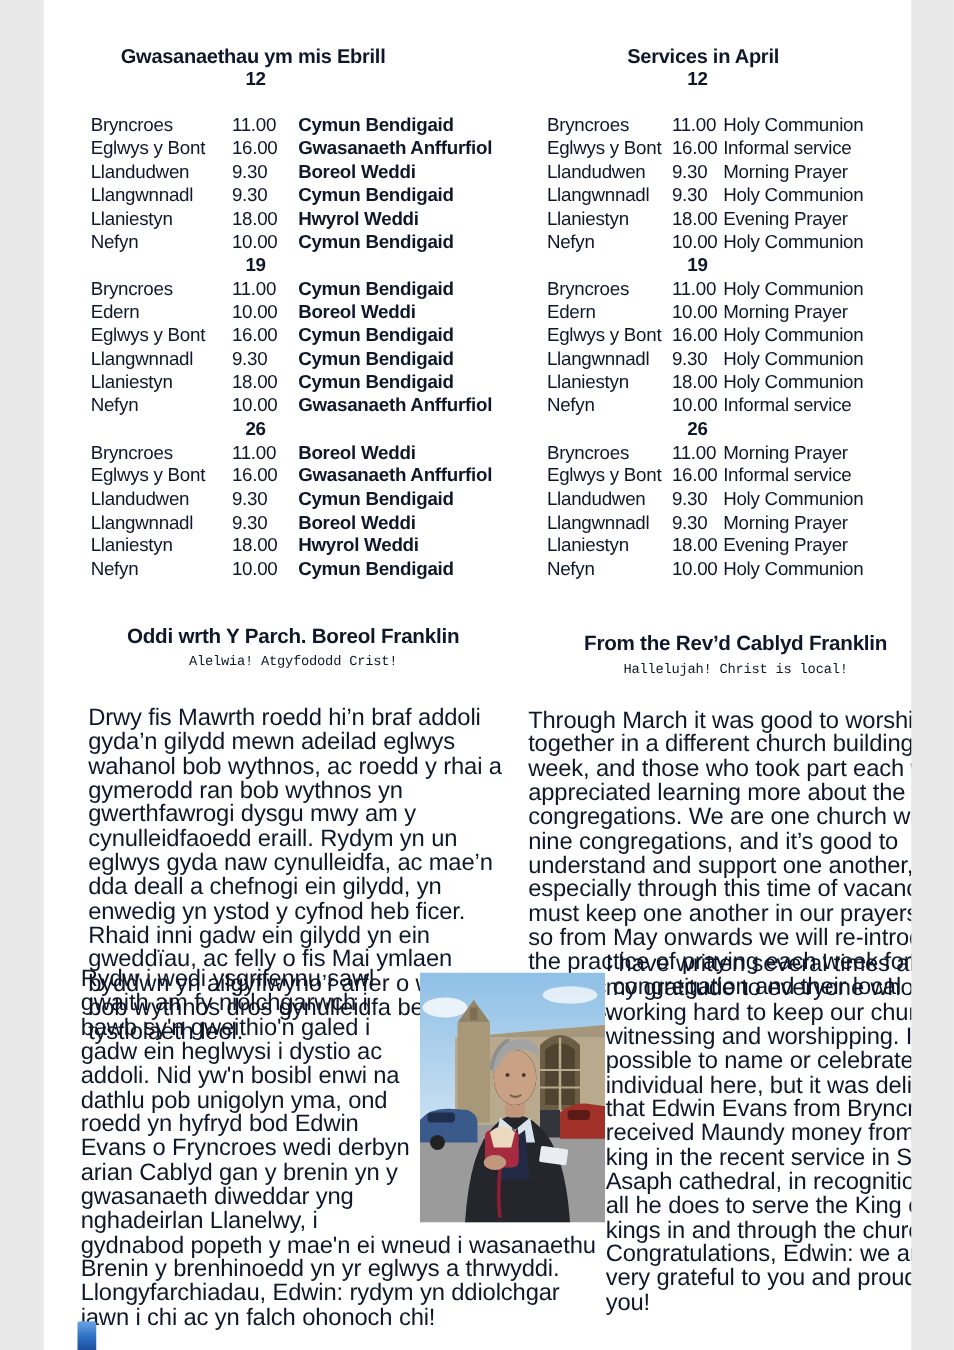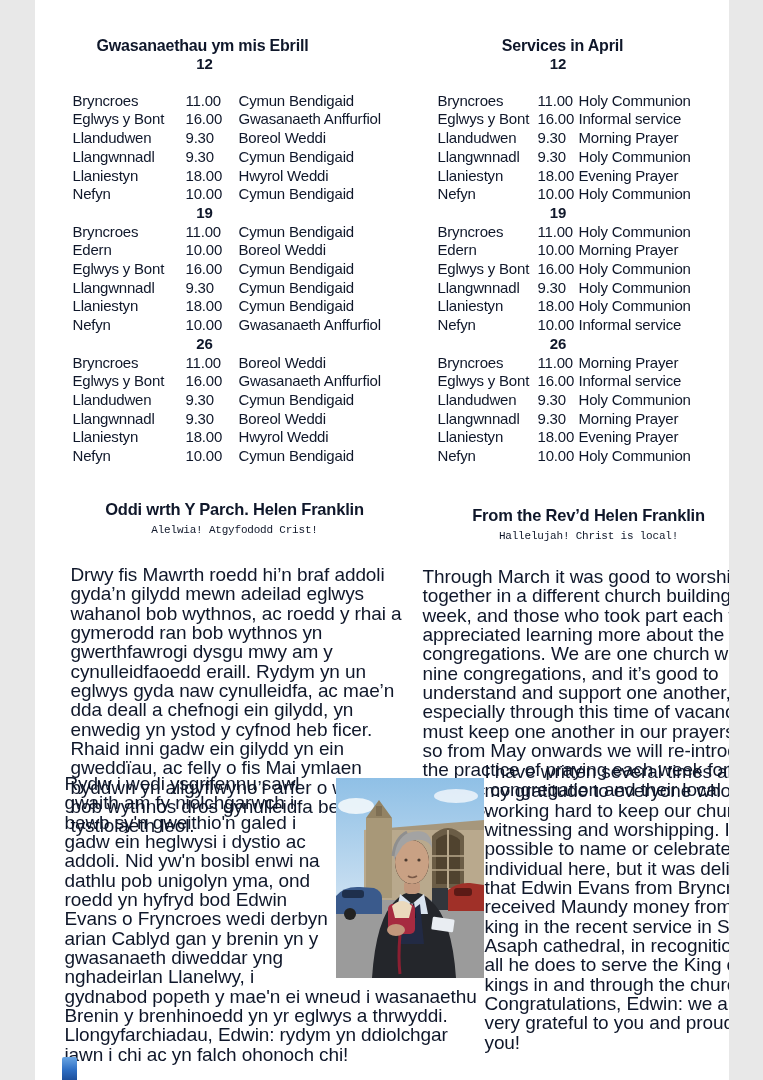--- a/index.html
+++ b/index.html
@@ -25,21 +25,21 @@
     text-align:center; letter-spacing:-0.2px;
   }
   .sched-cy .sched-title { width:260px; }
   .sched-en .sched-title { width:250px; }
   .srow {
     display:grid; font-size:15px; line-height:18.7px; letter-spacing:-0.2px;
   }
   .sched-cy .srow { grid-template-columns:113px 38px auto; }
   .sched-en .srow { grid-template-columns:100px 41px auto; }
   .c-time { text-align:left; }
-  .sched-cy .c-serv { padding-left:15px; }
+  .sched-cy .c-serv { padding-left:15px;font-weight:bold; }
   .sched-en .c-serv { }
   .daterow .c-time { text-align:center; font-weight:bold; }
   .daterow.first { margin-bottom:18px; }
   .c-name, .c-serv { white-space:nowrap; overflow:hidden; }
 
   
   .lhead { position:absolute; text-align:center; letter-spacing:-0.2px; }
   .lhead-cy { left:38px; top:498px; width:324px; }
   .lhead-en { left:403px; top:504px; width:302px; }
   .lhead .h { font-weight:bold; font-size:16.5px; line-height:22px; }
@@ -290,26 +290,26 @@
         </div>
         <div class="srow">
           <span class="c-name">Nefyn</span>
           <span class="c-time">10.00</span>
           <span class="c-serv">Holy Communion</span>
         </div>
       </div>
   </section>
 
   <div class="lhead lhead-cy">
-    <div class="h">Oddi wrth Y Parch. Helen Franklin</div>
+    <div class="h">Oddi wrth Y Parch. Boreol Franklin</div>
     <div class="sub">Alelwia! Atgyfododd Crist!</div>
   </div>
 
   <div class="lhead lhead-en">
-    <div class="h">From the Rev’d Helen Franklin</div>
+    <div class="h">From the Rev’d Cablyd Franklin</div>
     <div class="sub">Hallelujah! Christ is local!</div>
   </div>
 
   <div class="para p1-cy">Drwy fis Mawrth roedd hi’n braf addoli gyda’n gilydd mewn adeilad eglwys wahanol bob wythnos, ac roedd y rhai a gymerodd ran bob wythnos yn gwerthfawrogi dysgu mwy am y cynulleidfaoedd eraill. Rydym yn un eglwys gyda naw cynulleidfa, ac mae’n dda deall a chefnogi ein gilydd, yn enwedig yn ystod y cyfnod heb ficer. Rhaid inni gadw ein gilydd yn ein gweddïau, ac felly o fis Mai ymlaen byddwn yn ailgyflwyno’r arfer o weddïo bob wythnos dros gynulleidfa benodol a’u tystiolaeth leol.</div>
   <div class="para p1-en">Through March it was good to worship together in a different church building each week, and those who took part each week appreciated learning more about the other congregations. We are one church with nine congregations, and it’s good to understand and support one another, especially through this time of vacancy. We must keep one another in our prayers, and so from May onwards we will re-introduce the practice of praying each week for a specific congregation and their local witness.</div>
 
   <div class="para bottom-cy">
     <div class="photo" title="Edwin Evans from Bryncroes holding a red Maundy money purse outside St Asaph cathedral">
       <svg viewBox="0 0 148 200" xmlns="http://www.w3.org/2000/svg">
         <defs>

